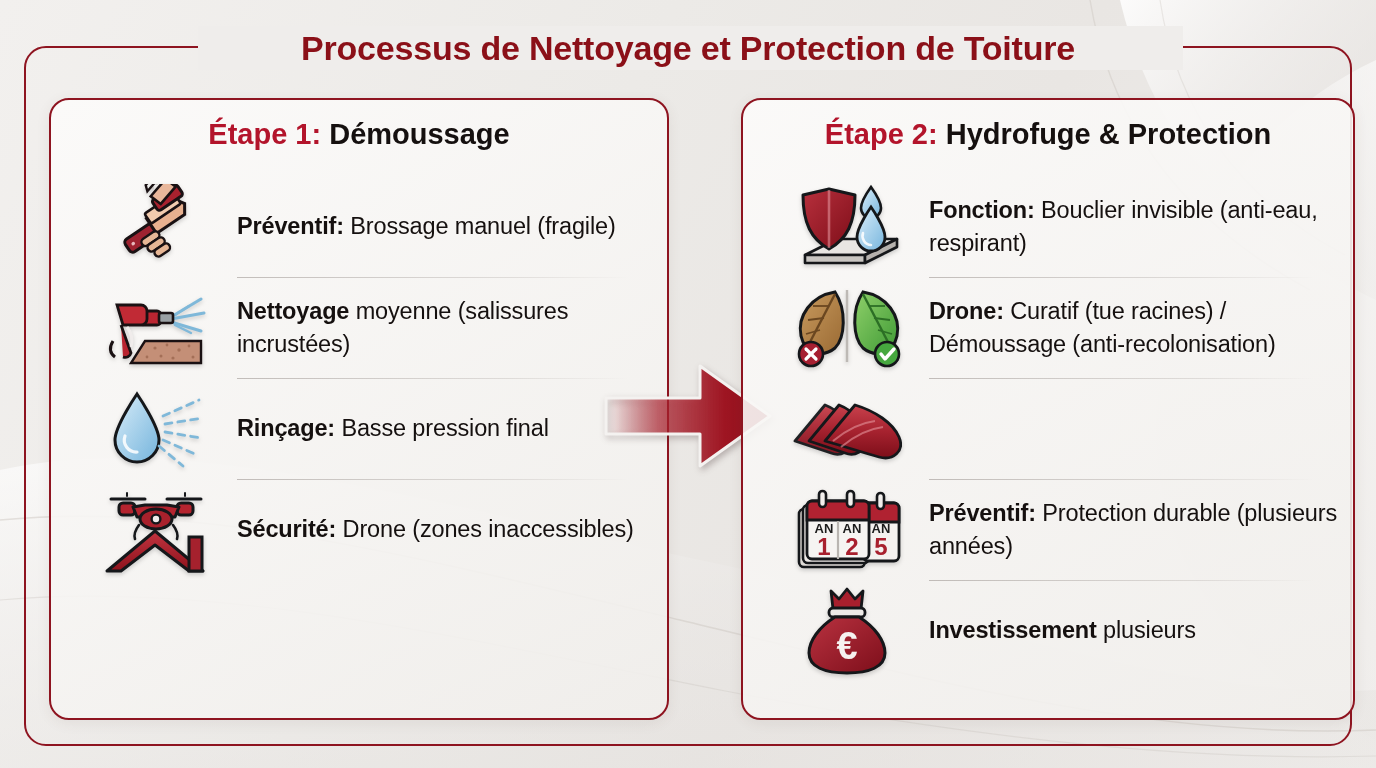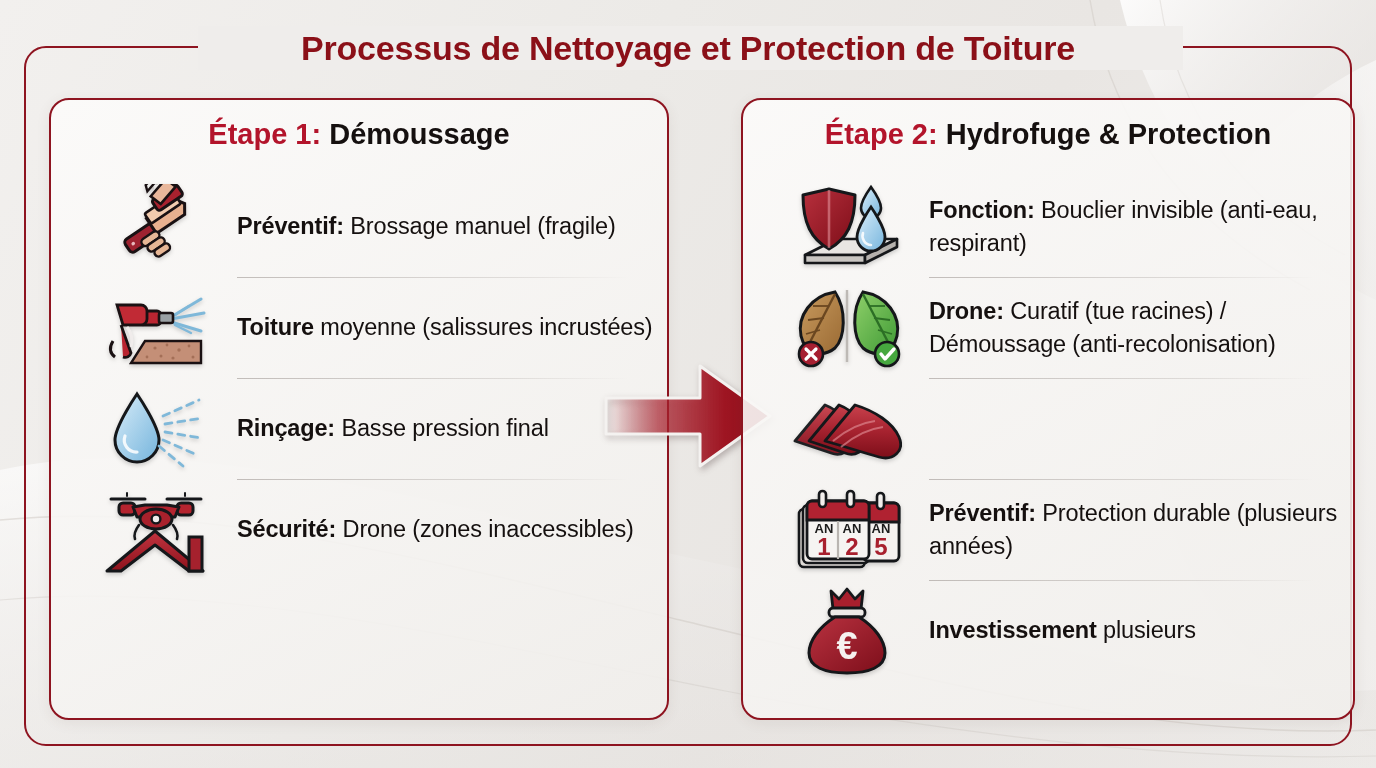--- a/index.html
+++ b/index.html
@@ -174,21 +174,21 @@
           </g>
           <rect x="34" y="24" width="22" height="14" rx="4" fill="#bb2531" stroke="#1a1113" stroke-width="2.8"></rect>
           <rect x="54" y="26" width="14" height="10" rx="2" fill="#9aa0a4" stroke="#1a1113" stroke-width="2.6"></rect>
           <path d="M12,18 h24 a6,6 0 0 1 6,6 v8 a6,6 0 0 1 -6,6 h-18 z" fill="#c12a35" stroke="#1a1113" stroke-width="2.8"></path>
           <path d="M16,38 L26,66 a6,6 0 0 1 -8,4" fill="#b92430" stroke="#1a1113" stroke-width="2.8"></path>
           <path d="M22,40 q7,9 4,20" fill="none" stroke="#f0eceb" stroke-width="3"></path>
           <path d="M8,54 q-6,10 2,16" fill="none" stroke="#1a1113" stroke-width="3"></path>
         </svg>
       </div>
       <div class="row-text">
-        <b>Toiture</b><span> moyenne (salissures incrustées)</span>
+        <b>Nettoyage</b><span> moyenne (salissures incrustées)</span>
       </div>
     </div>
 
     <div class="row">
       <div class="icon-cell">
         <svg width="100" height="86" viewBox="0 0 100 86">
           <defs>
             <linearGradient id="dropg" x1="0" y1="0" x2="1" y2="1">
               <stop offset="0" stop-color="#d9edf9"></stop>
                 <stop offset="1" stop-color="#74b4dc"></stop>

